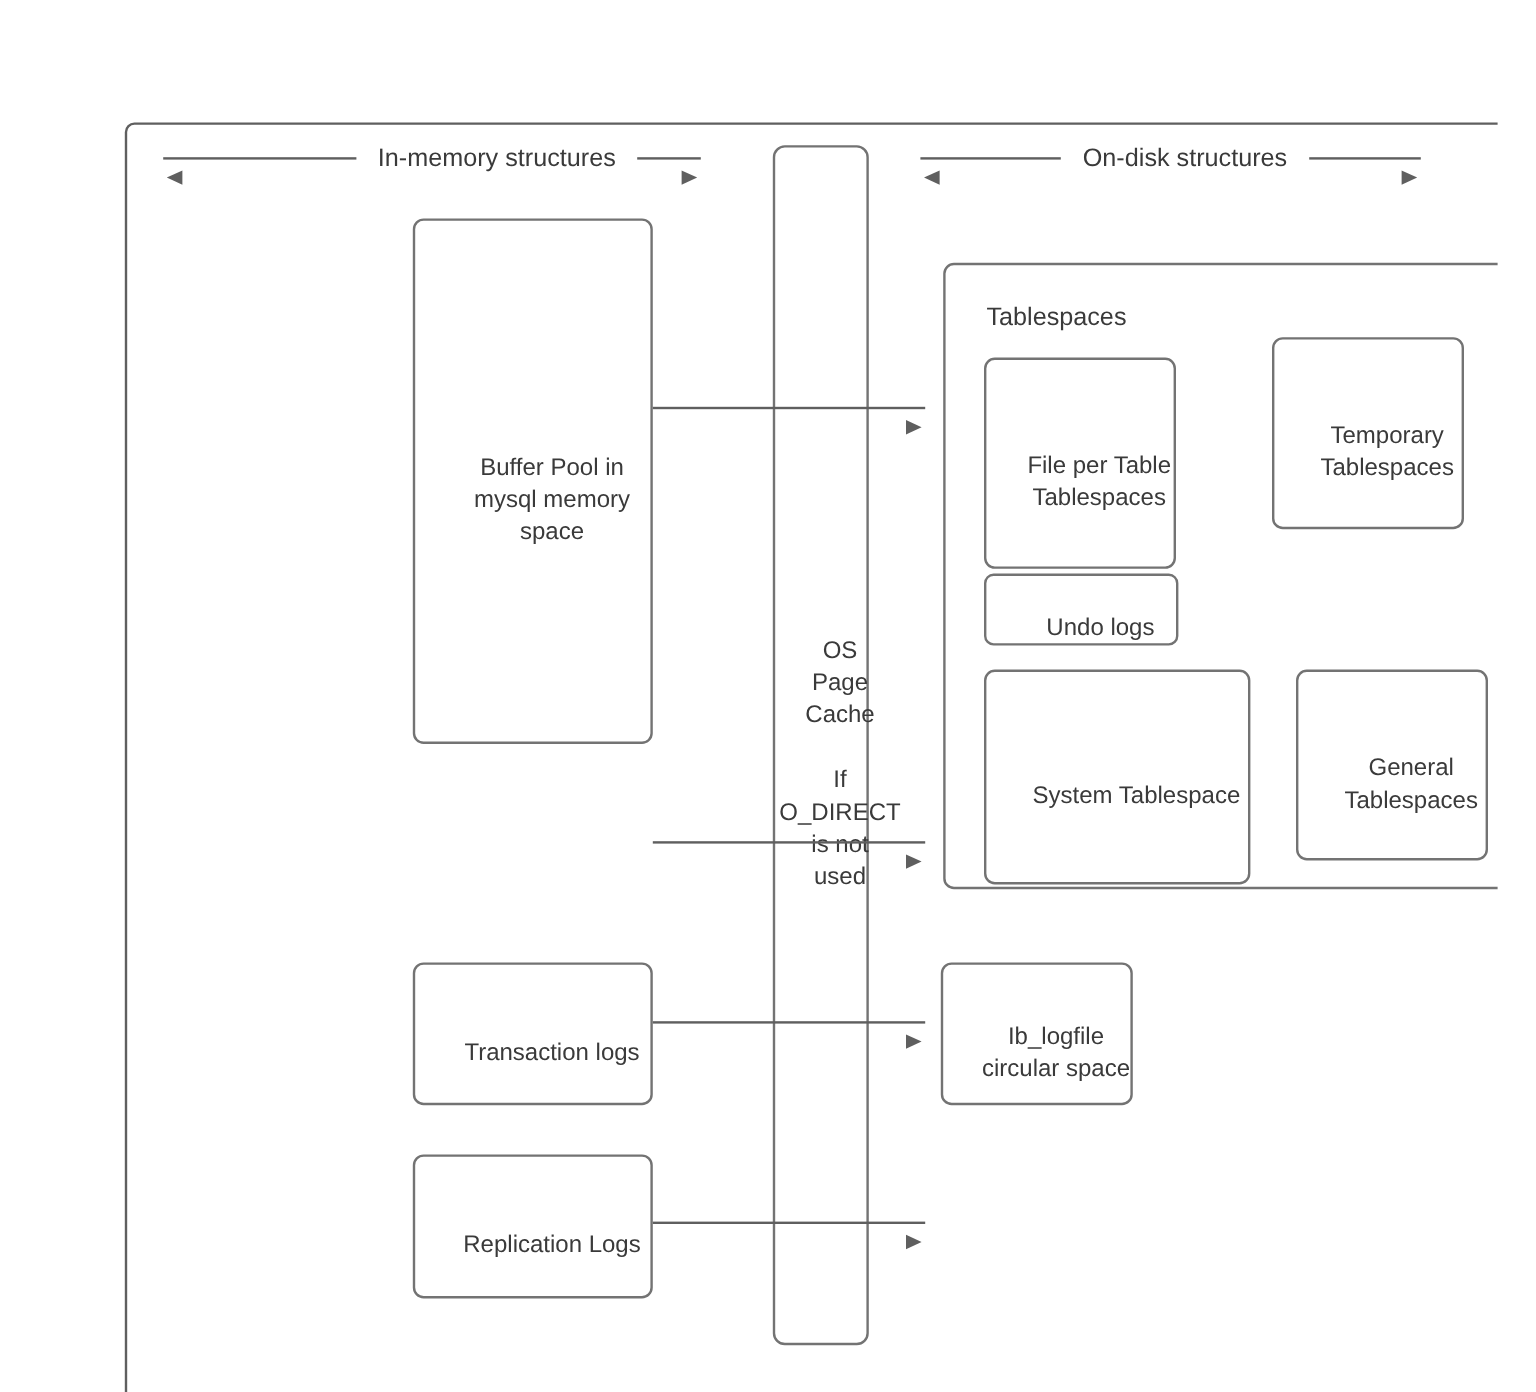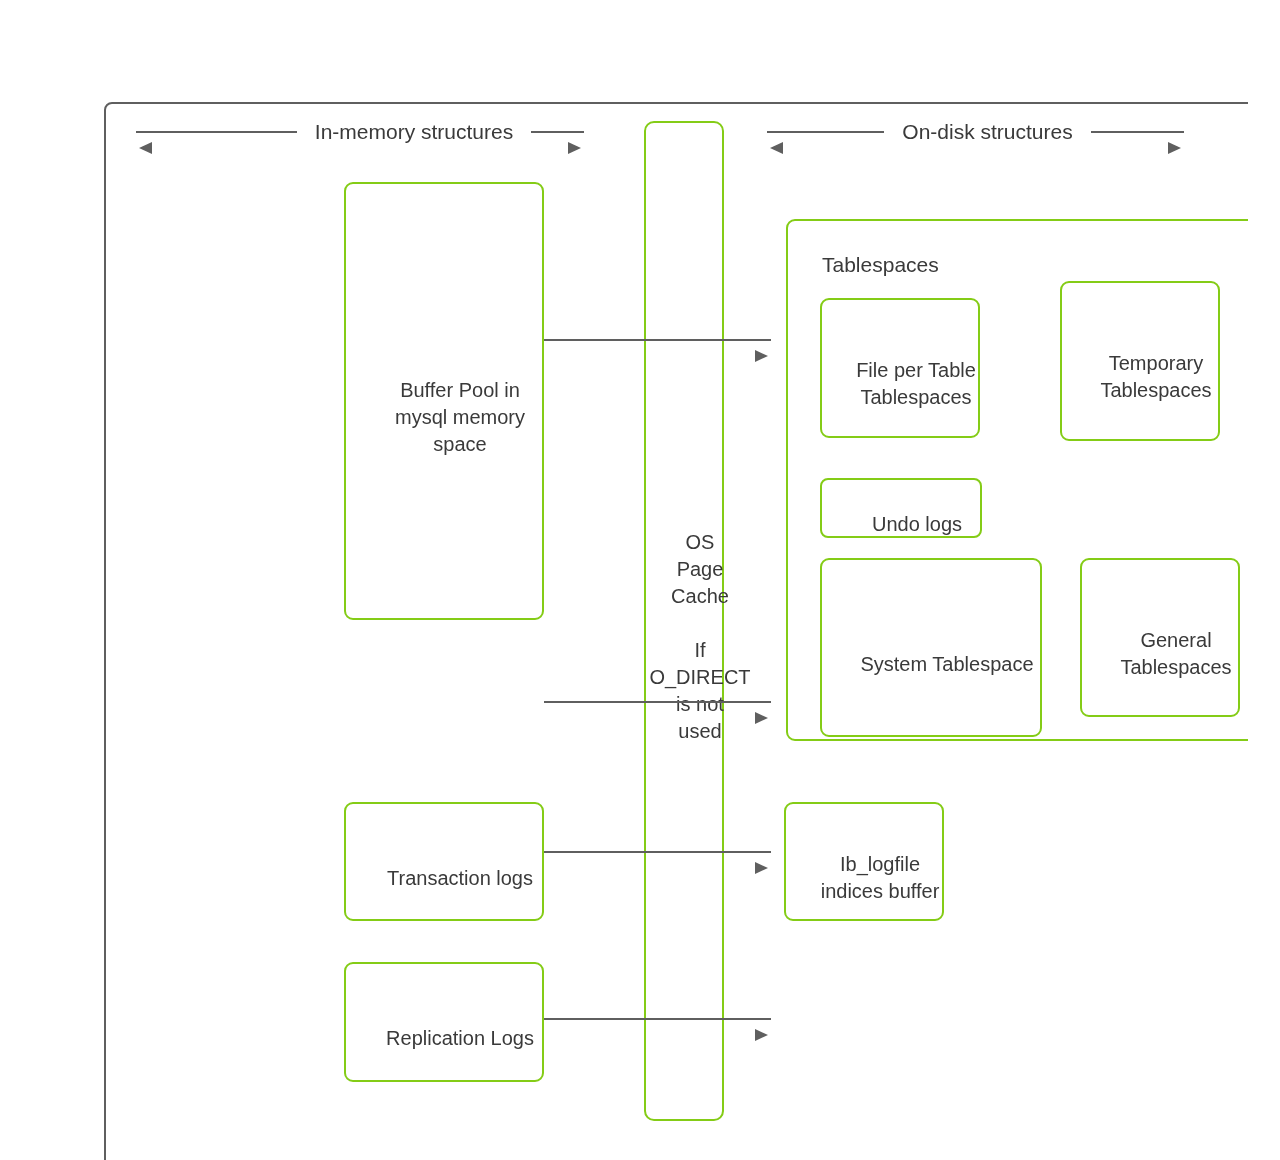--- a/index.html
+++ b/index.html
@@ -19,21 +19,21 @@
     position: absolute;
     left: 40px; top: 38px;
     width: 1200px; height: 1079px;
     border: 2px solid #5f5f5f;
     border-radius: 8px;
     background: #ffffff;
   }
 
   .box {
     position: absolute;
-    border: 2px solid #84cc16;
+    border: 2px solid #737373;
     border-radius: 9px;
     background: #ffffff;
   }
 
   .label {
     position: absolute;
     left: 50%; top: 50%;
     transform: translate(-50%, -50%);
     width: max-content;
     text-align: center;
@@ -132,21 +132,21 @@
 
 If
 O_DIRECT
 is not
 used</span>
   </div>
 
   <div class="box" style="left:722px; top:155px; width:480px; height:522px;">
     <span class="group-title">Tablespaces</span>
 
-    <div class="box" style="left:16px; top:61px; width:160px; height:140px;">
+    <div class="box" style="left:16px; top:61px; width:160px; height:176px;">
       <span class="label">File per Table
 Tablespaces</span>
     </div>
 
     <div class="box" style="left:256px; top:44px; width:160px; height:160px;">
       <span class="label">Temporary
 Tablespaces</span>
     </div>
 
     <div class="box" style="left:16px; top:241px; width:162px; height:60px; border-radius:8px;">
@@ -158,21 +158,21 @@
     </div>
 
     <div class="box" style="left:276px; top:321px; width:160px; height:159px;">
       <span class="label">General
 Tablespaces</span>
     </div>
   </div>
 
   <div class="box" style="left:720px; top:738px; width:160px; height:119px;">
     <span class="label">Ib_logfile
-indices buffer</span>
+circular space</span>
   </div>
 
 
   <div class="arrow" style="left:480px; top:275px; width:227px;">
     <span class="head-right"></span>
   </div>
 
   <div class="arrow" style="left:480px; top:637px; width:227px;">
     <span class="head-right"></span>
   </div>

